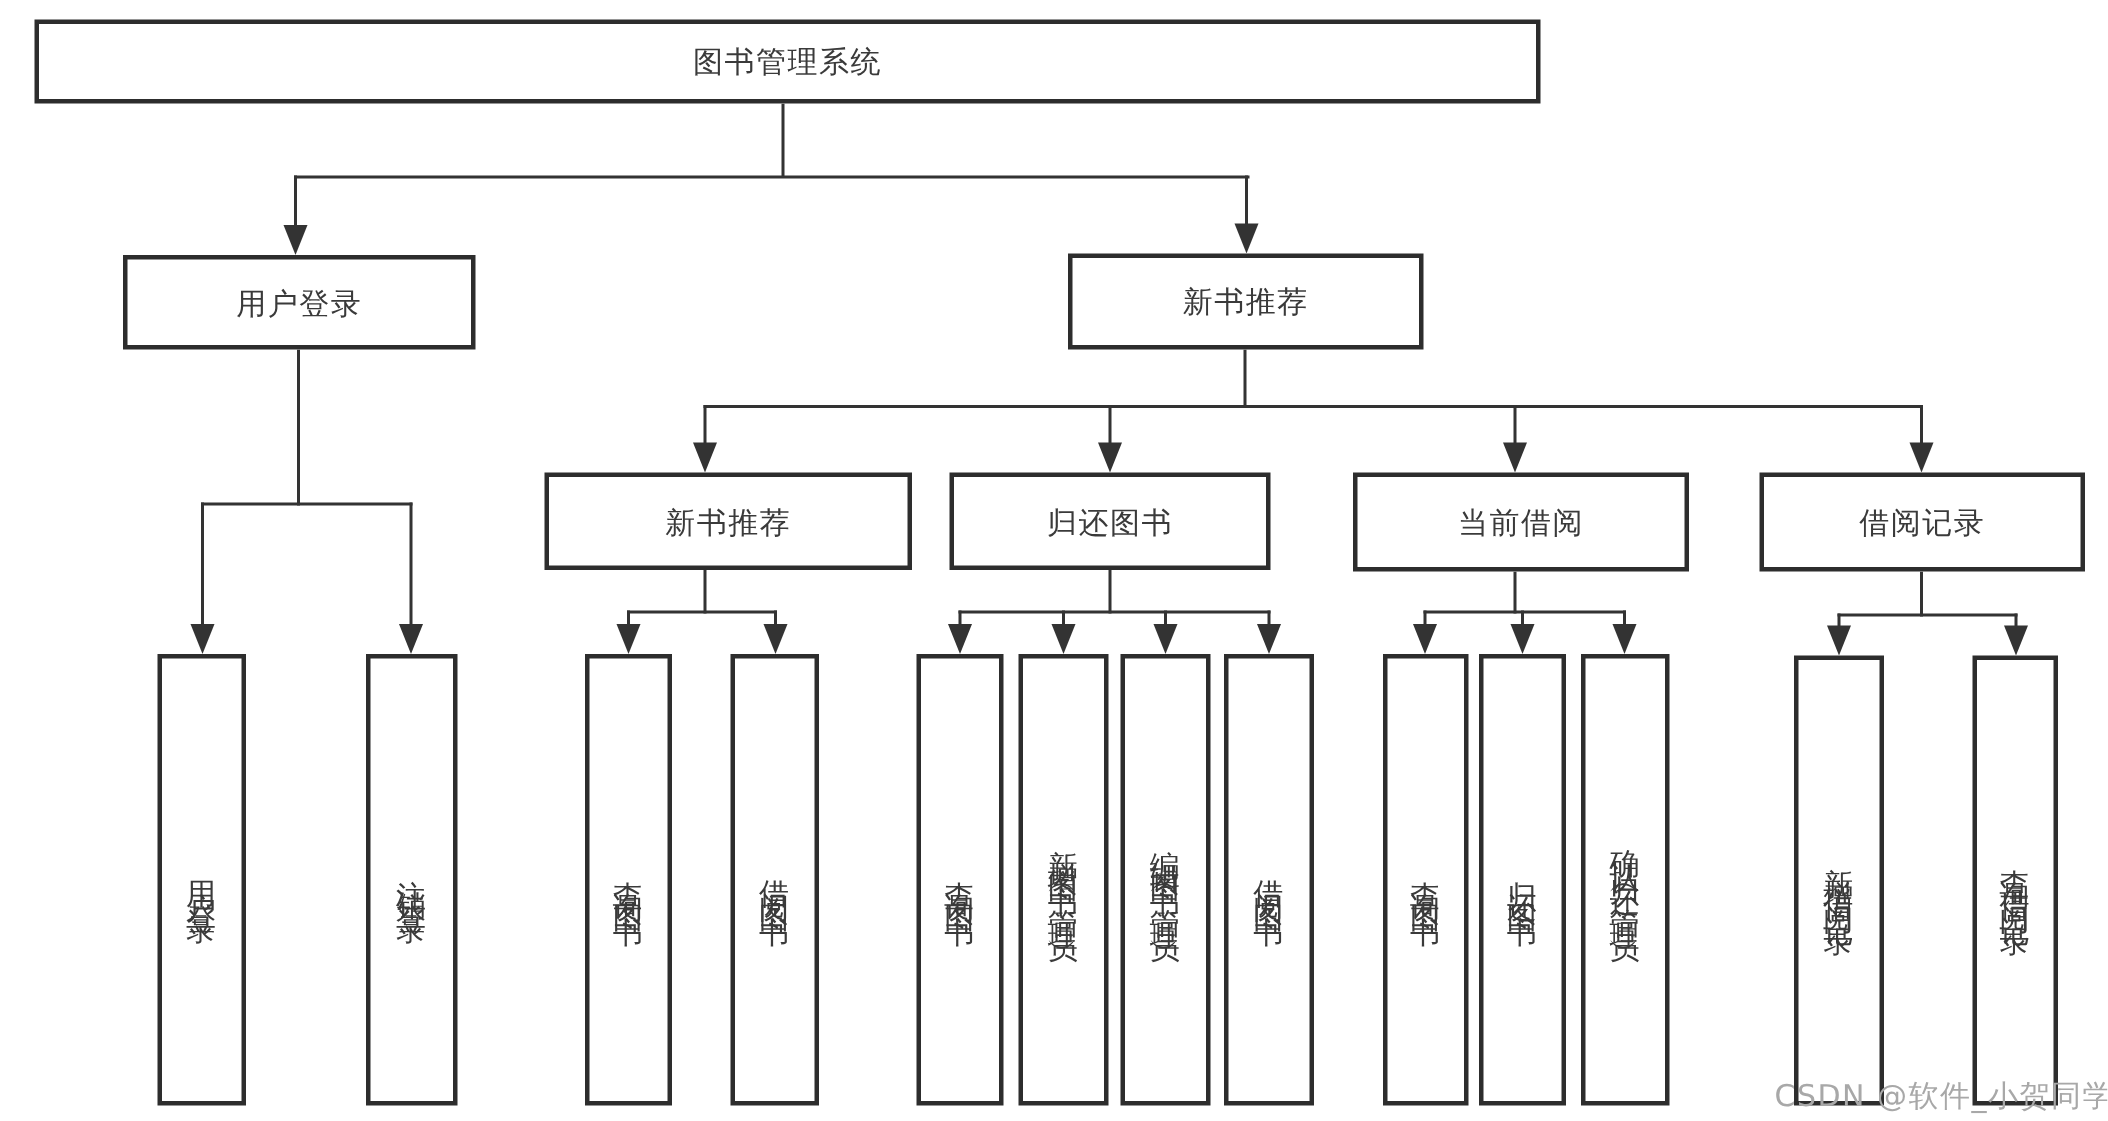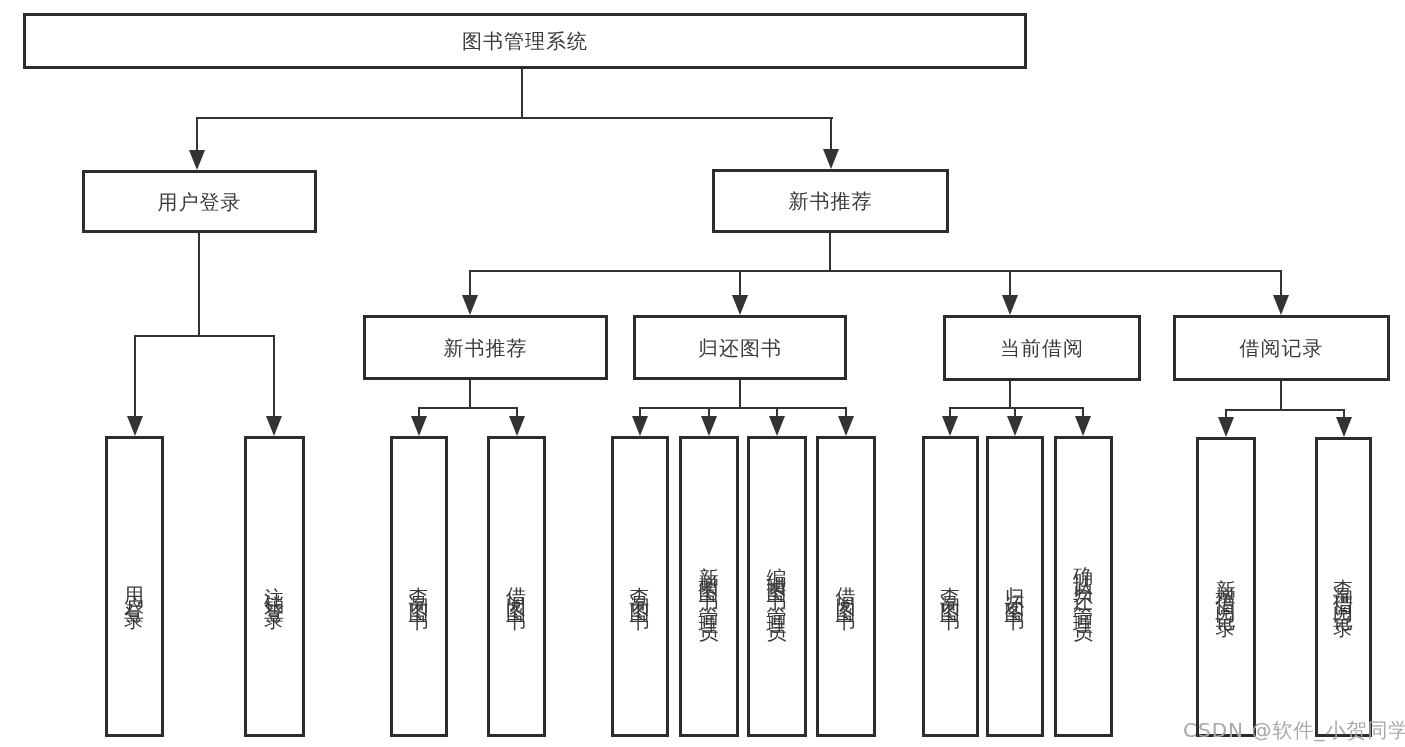--- a/index.html
+++ b/index.html
@@ -130,21 +130,21 @@
       </div>
       <div class="node h" style="left: 712px; top: 169px; width: 237px; height: 64px;">
         <span class="label">新书推荐</span>
       </div>
       <div class="node h" style="left: 363px; top: 315px; width: 245px; height: 65px;">
         <span class="label">新书推荐</span>
       </div>
       <div class="node h" style="left: 633px; top: 315px; width: 214px; height: 65px;">
         <span class="label">归还图书</span>
       </div>
-      <div class="node h" style="left: 943px; top: 315px; width: 198px; height: 66px;">
+      <div class="node h" style="left: 902px; top: 315px; width: 224px; height: 66px;">
         <span class="label">当前借阅</span>
       </div>
       <div class="node h" style="left: 1173px; top: 315px; width: 217px; height: 66px;">
         <span class="label">借阅记录</span>
       </div>
       <div class="node v" style="left: 105px; top: 436px; width: 59px; height: 301px;">
         <span class="label">用户登录</span>
       </div>
       <div class="node v" style="left: 244px; top: 436px; width: 61px; height: 301px;">
         <span class="label">注销登录</span>

